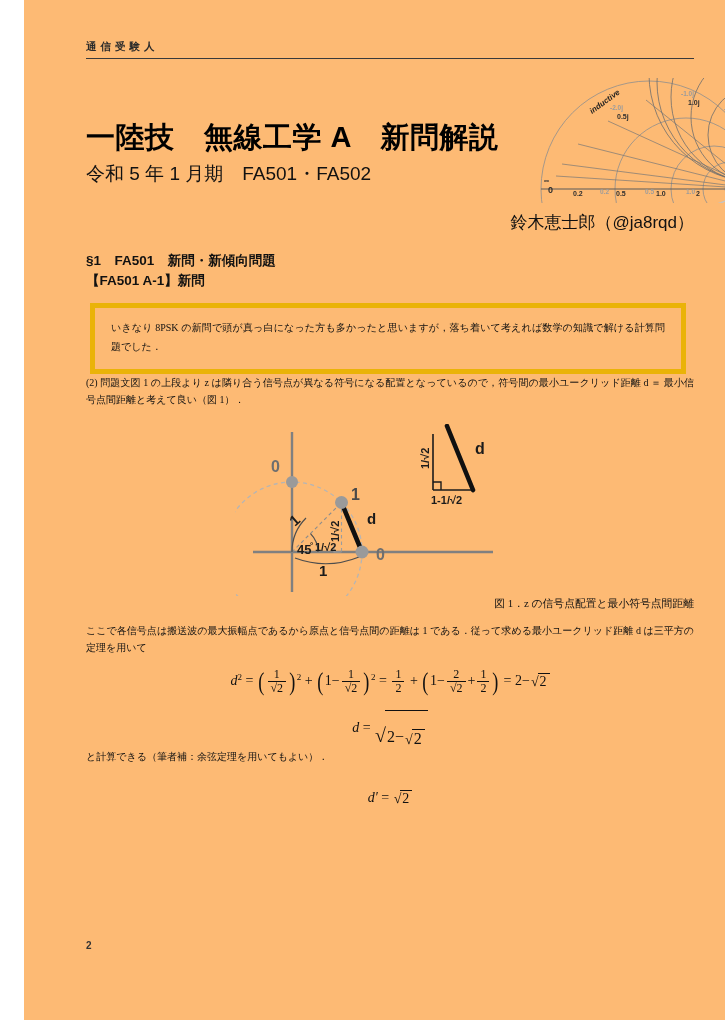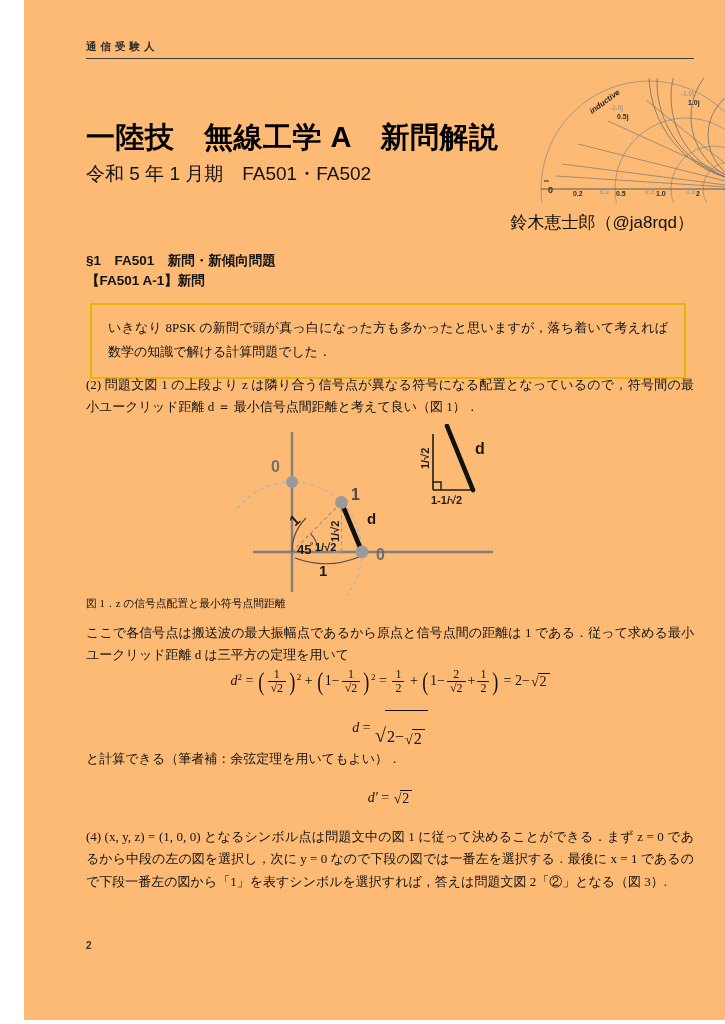--- a/index.html
+++ b/index.html
@@ -105,34 +105,34 @@
   .sec-1 { top: 252px; }
   .sec-2 { top: 272px; }
 
   
   .callout {
     position: absolute;
     left: 4px;
     top: 303px;
     width: 596px;
     box-sizing: border-box;
-    border: 2px solid #eab308;
+    border: 5px solid #eab308;
     padding: 11px 16px 13px 16px;
-    font-size: 13px;
+    font-size: 10px;
     line-height: 1.85;
     text-align: justify;
     color: #111;
   }
 
   
   .para {
     position: absolute;
     left: 0;
     width: 608px;
-    font-size: 13px;
+    font-size: 10px;
     line-height: 1.72;
     text-align: justify;
     color: #111;
   }
   .p1 { top: 374px; }
   .p2 { top: 622px; }
   .p3 { top: 748px; }
   .p4 { top: 805px; }
   .p5 { top: 826px; }
 
@@ -143,21 +143,21 @@
     top: 424px;
     width: 608px;
     height: 172px;
   }
   .fig1 svg { display: block; margin: 0 auto; }
   .figcap {
     position: absolute;
     left: 0;
     top: 597px;
     width: 608px;
-    text-align: left;
+    text-align: right;
     font-size: 10.8px;
     color: #111;
     white-space: pre;
   }
 
   
   .eq {
     position: absolute;
     left: 0;
     width: 608px;
@@ -400,18 +400,17 @@
     </div>
 
     <div class="eq eq-3">
       <span class="math">
         <span class="var">d′</span>
         <span>=</span>
         <span class="rad"><span class="radsym">√</span><span class="bar">2</span></span>
       </span>
     </div>
 
-    <div class="para p5">(4) (x, y, z) = (1, 0, 0) となるシンボル点は問題文中の図 1 に従って決めることができる．まず z = 0 であるから中段の左の図を選択し，次に y = 0 なので下段の図では一番左を選択する．最後に x = 1 であるので下段一番左の図から「1」を表すシンボルを選択すれば，答えは問題文図 2「②」となる（図 3）.</div>
 
     <div class="pageno">2</div>
 
   </div>
 </div>
 
 </body></html>

